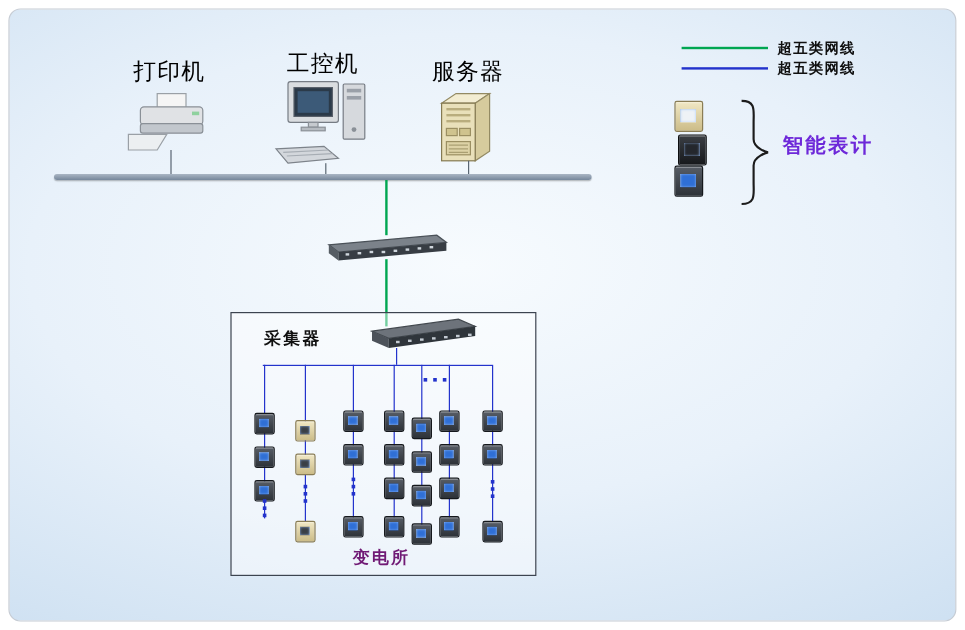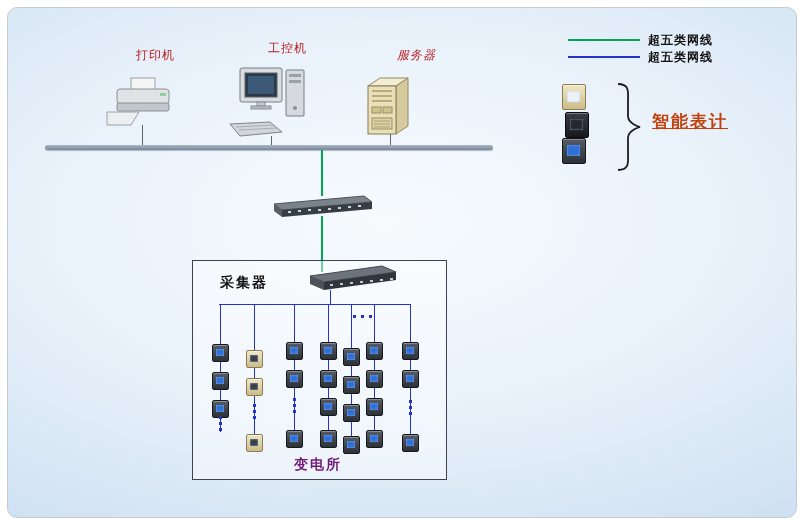--- a/index.html
+++ b/index.html
@@ -1,21 +1,21 @@
 <!DOCTYPE html>
 <html><head>
 <meta charset="utf-8">
 <style>
   html,body{margin:0;padding:0;background:#fff;font-family:"DejaVu Sans","Liberation Sans",sans-serif;}
   #stage{position:relative;width:804px;height:525px;background:#fff;overflow:hidden;}
   .panel{position:absolute;left:7px;top:7px;width:788px;height:509px;border:1px solid #c6ccd4;border-radius:10px;
          background:radial-gradient(ellipse 115% 95% at 48% 42%, #f7fbfe 0%, #e8f1fa 40%, #cfe1f2 75%, #b7d2ec 100%);}
   #diagram{position:absolute;left:0;top:0;width:804px;height:525px;}
   .abs{position:absolute;}
-  .lbl{position:absolute;color:#b91c1c;font-size:12px;text-align:right;letter-spacing:1px;}
+  .lbl{position:absolute;color:#000000;font-size:19px;text-align:left;letter-spacing:1px;}
   .stub{position:absolute;width:1px;background:#5a6672;}
   .bus{position:absolute;left:45px;top:145px;width:448px;height:5px;border-radius:3px;
        background:linear-gradient(#aab6c4,#76879b);box-shadow:0 1px 1px rgba(0,0,0,.25);}
   .cable-v{position:absolute;width:2px;}
   .hline{position:absolute;height:1px;}
   .vline{position:absolute;width:1px;}
   .meter{position:absolute;width:15px;height:16px;background:linear-gradient(#575d66,#2d3238);
          border:1px solid #15181c;border-radius:2px;box-shadow:inset 0 1px 0 rgba(255,255,255,.3);}
   .meter::after{content:"";position:absolute;left:3px;top:4px;width:8px;height:7px;background:#2f6fd6;
          box-shadow:inset 0 0 2px #9cc4ff;}
@@ -27,34 +27,34 @@
   .meter.dark{background:linear-gradient(#3a3e44,#17191c);border-color:#0c0d0f;}
   .meter.dark::after{background:#24272d;}
   .vdots{position:absolute;width:3px;}
   .vdots i{display:block;width:3px;height:3px;background:#2333cc;margin-bottom:3px;}
   .hdots{position:absolute;height:3px;display:flex;gap:5px;}
   .hdots i{display:block;width:3px;height:3px;background:#2333cc;}
   .subbox{position:absolute;left:192px;top:260px;width:253px;height:218px;border:1px solid #3c4450;
           background:rgba(255,255,255,0.45);}
   .legend-swatch{position:absolute;height:2px;width:72px;}
   .legend-label{position:absolute;font-size:12px;font-weight:bold;color:#101010;letter-spacing:1px;}
-  #smart-label{position:absolute;left:652px;top:110px;font-size:17px;font-weight:bold;color:#c2410c;letter-spacing:2px;text-decoration:underline;}
+  #smart-label{position:absolute;left:652px;top:110px;font-size:17px;font-weight:bold;color:#6d28d9;letter-spacing:2px;}
   #collector-label{position:absolute;left:220px;top:274px;font-size:14px;font-weight:bold;color:#101010;letter-spacing:2px;}
   #substation-label{position:absolute;left:263px;top:456px;width:110px;text-align:center;font-size:14px;font-weight:bold;letter-spacing:2px;}
 </style>
 </head>
 <body>
 
 <div id="stage">
   <div class="panel"></div>
   <div id="diagram">
 
     <div class="lbl" style="left:111px;top:47px;width:64px;">打印机</div>
     <div class="lbl" style="left:239px;top:40px;width:68px;">工控机</div>
-    <div class="lbl" style="left:372px;top:47px;width:64px;font-style:italic;">服务器</div>
+    <div class="lbl" style="left:360px;top:47px;width:64px;">服务器</div>
 
     <svg class="abs" style="left:104px;top:76px;" width="78" height="54" viewBox="0 0 78 54">
       <rect x="27" y="2" width="24" height="12" fill="#f5f5f5" stroke="#9aa0a6"></rect>
       <rect x="13" y="13" width="52" height="15" rx="3" fill="#e0e2e5" stroke="#8a9097"></rect>
       <rect x="56" y="17" width="6" height="3" fill="#8fd19e"></rect>
       <rect x="13" y="27" width="52" height="8" rx="2" fill="#c2c7cd" stroke="#8a9097"></rect>
       <polygon points="3,36 35,36 27,49 3,49" fill="#eceff1" stroke="#9aa0a6"></polygon>
     </svg>
 
     <svg class="abs" style="left:226px;top:66px;" width="92" height="72" viewBox="0 0 92 72">

